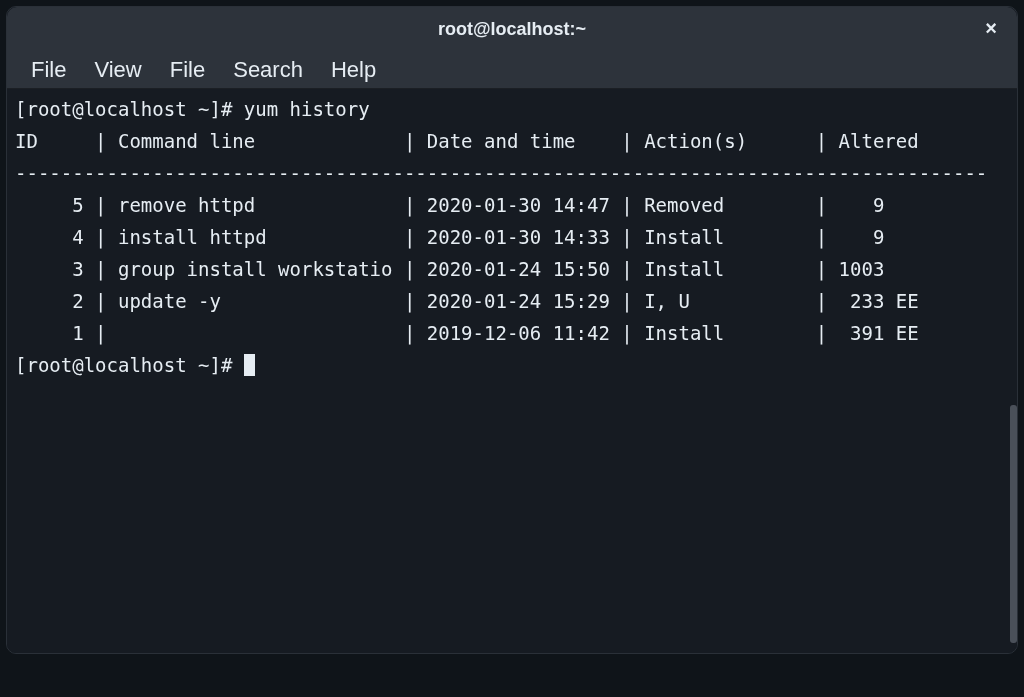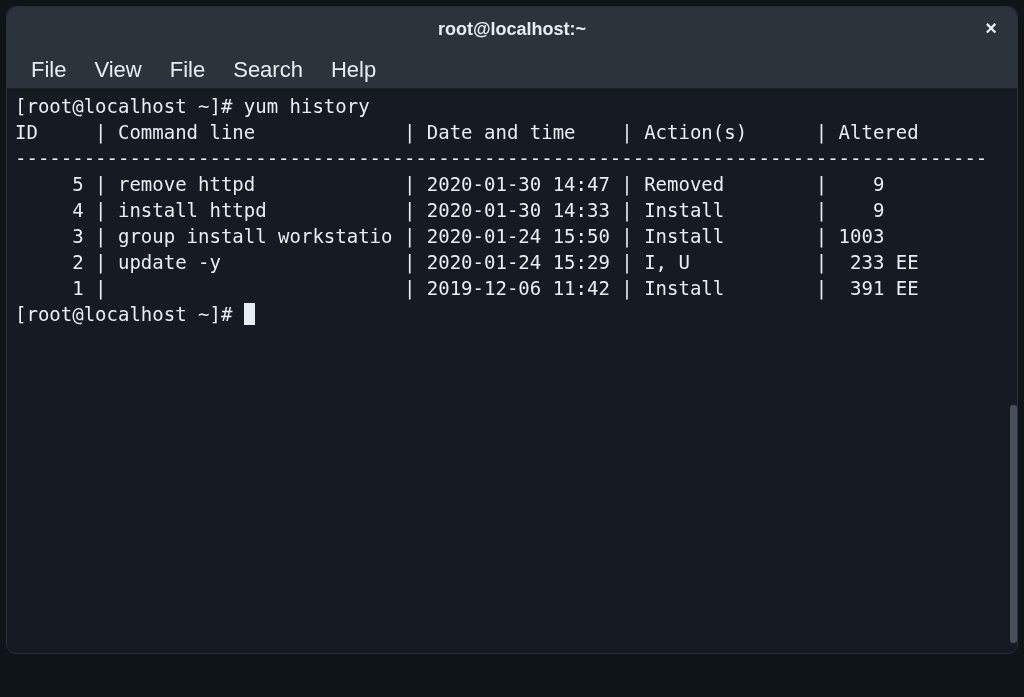--- a/index.html
+++ b/index.html
@@ -43,21 +43,21 @@
   .menuitem {
     color:#e6edf3; font-size:22px;
     padding:4px 14px;
     cursor:pointer; user-select:none;
   }
   .term {
     background:#161b22;
     color:#e6edf3;
     font-family: "DejaVu Sans Mono","Menlo","Consolas",monospace;
     font-size:19px;
-    line-height:26px;
+    line-height:32px;
     padding:4px 8px 8px 8px;
     white-space:pre;
     height:calc(100% - 82px);
     overflow:hidden;
     position:relative;
   }
   .cursor {
     display:inline-block;
     width:11px; height:22px;
     background:#e6edf3;

